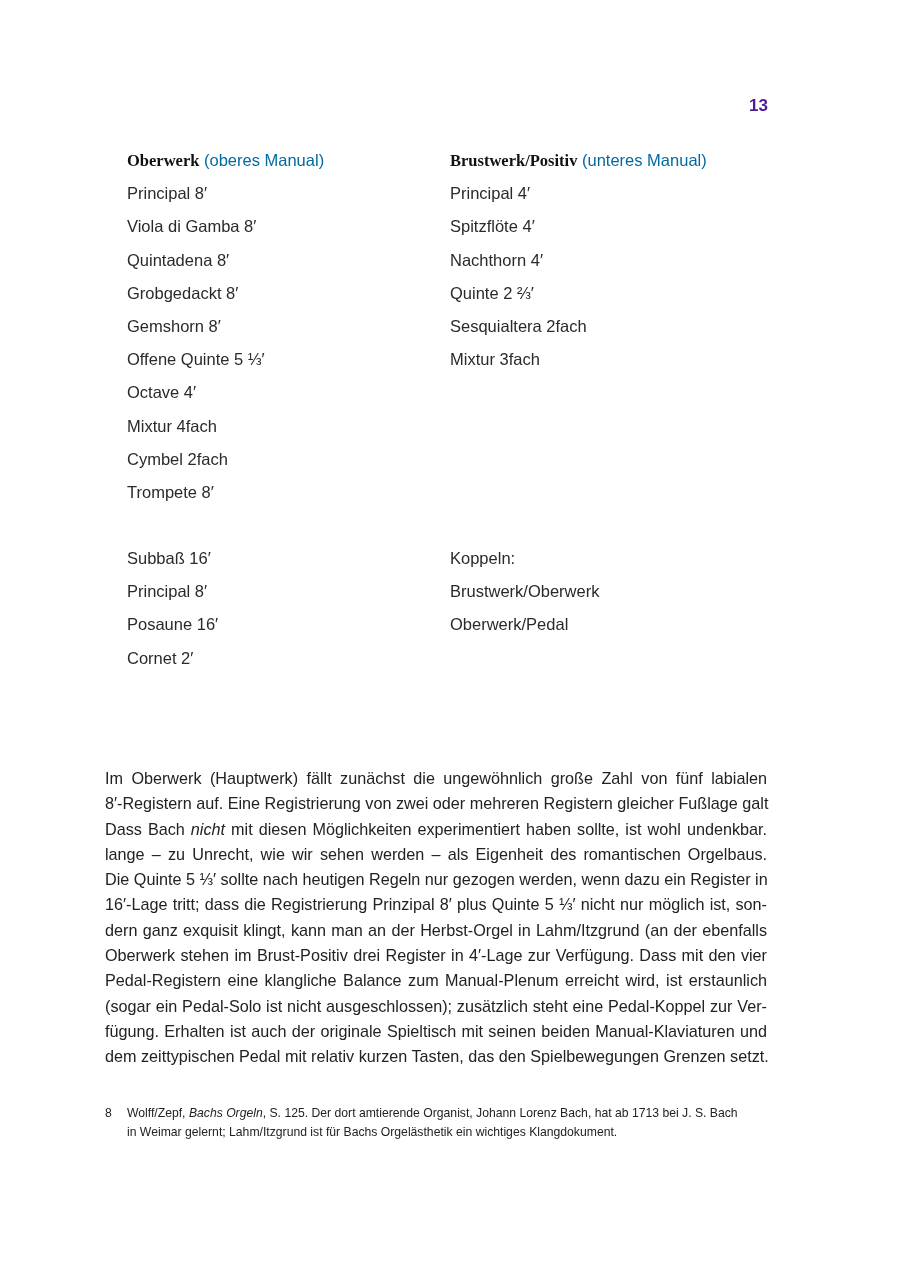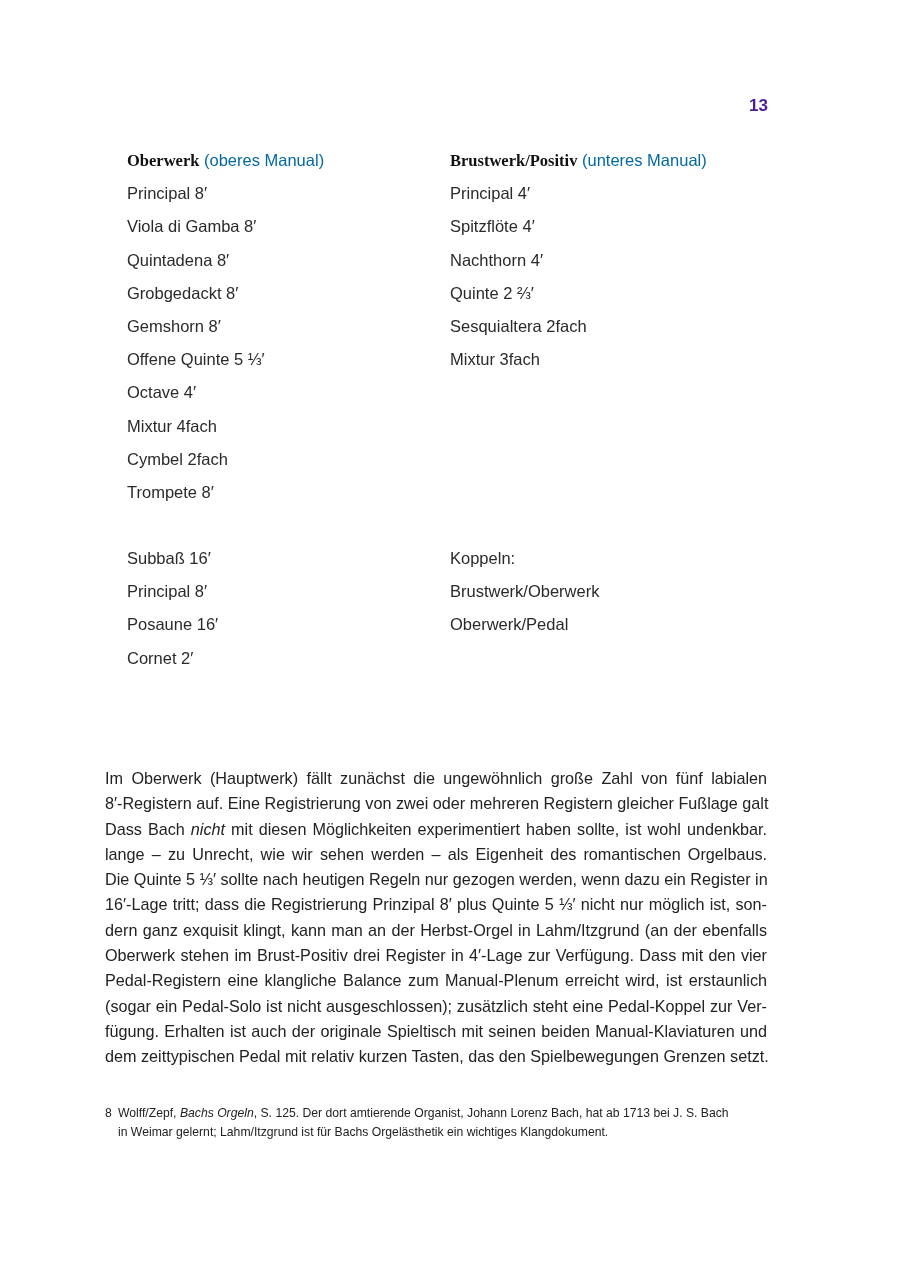--- a/index.html
+++ b/index.html
@@ -12,21 +12,21 @@
     .col.right { left: 315px; width: 330px; margin-left: 8px; }
     .line { height: 33.2px; font-size: 16.5px; line-height: 20px; white-space: nowrap; color: #2a2a2a; }
     .head strong { font-weight: bold; color: #111; font-family: Liberation Serif, serif; }
     .head .sub { font-weight: normal; color: #0369a1; }
     .body-text { position: absolute; left: 105px; top: 739px; width: 662px;
                  font-size: 16.2px; line-height: 25.3px; text-align: justify; color: #222; margin-top: 27px; }
     .body-text .ln { display: block; text-align: justify; text-align-last: justify; height: 25.3px; white-space: nowrap; }
     .body-text sup { font-size: 8px; vertical-align: super; line-height: 0; }
     .footnote { position: absolute; left: 105px; top: 1104px; width: 662px; font-size: 12.2px; line-height: 19px; color: #222; }
     .fn-num { position: absolute; left: 0; top: 0; }
-    .fn-text { margin-left: 13px; }
+    .fn-text { margin-left: 22px; }
     .fn-text .fl { display: block; white-space: nowrap; }
   </style>
 </head>
 <body>
 
 <div class="page-number">13</div>
 
 <div class="reg-block" style="top:150px;">
   <div class="col left">
     <div class="line head"><strong>Oberwerk</strong><span class="sub"> (oberes Manual)</span></div>

